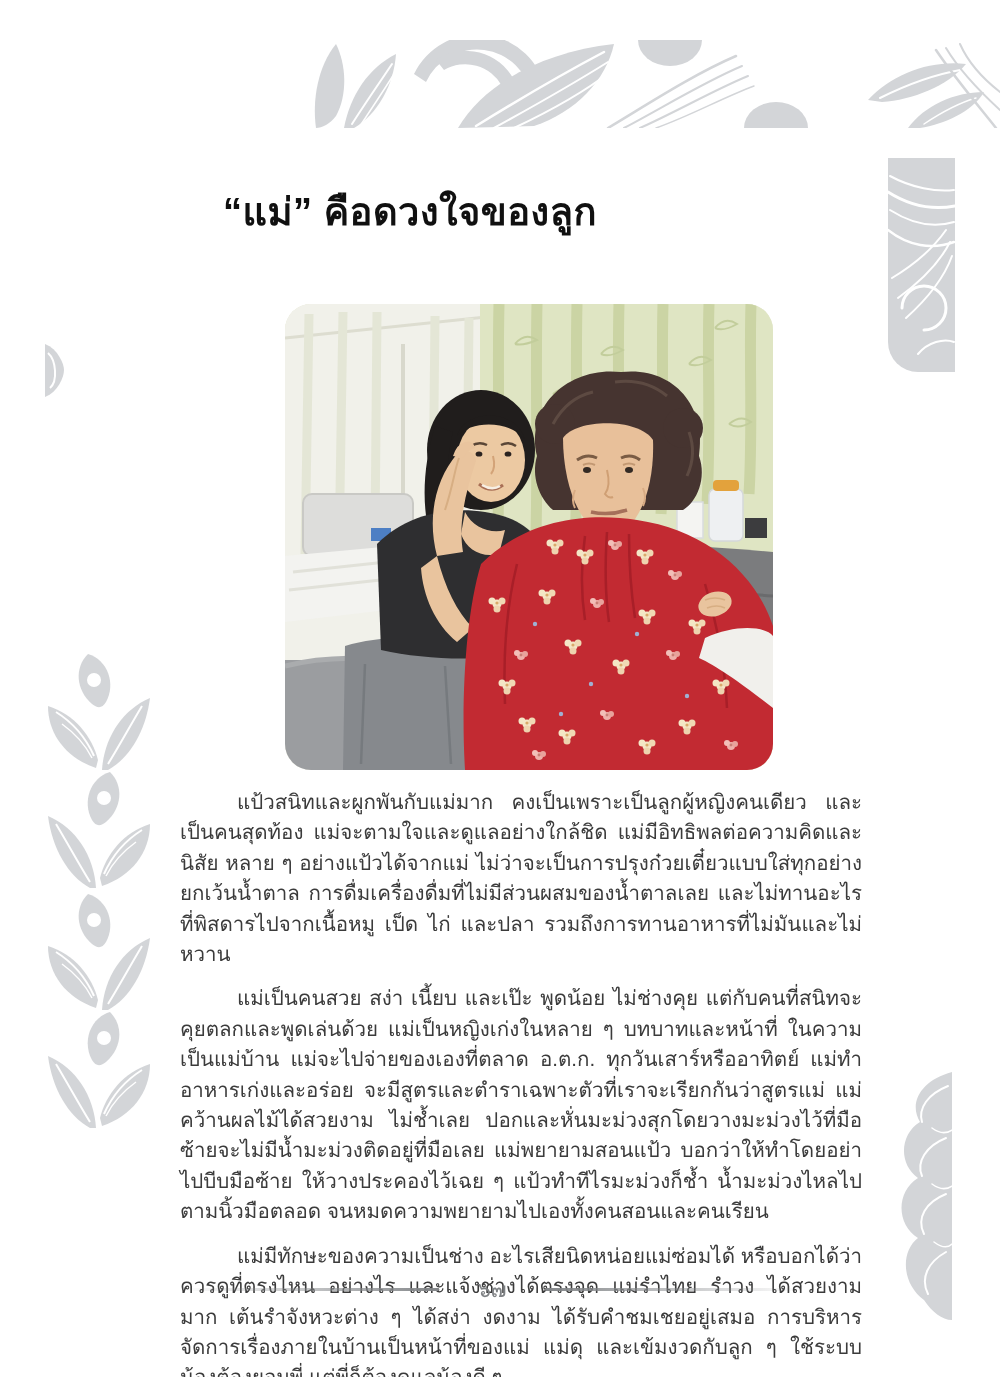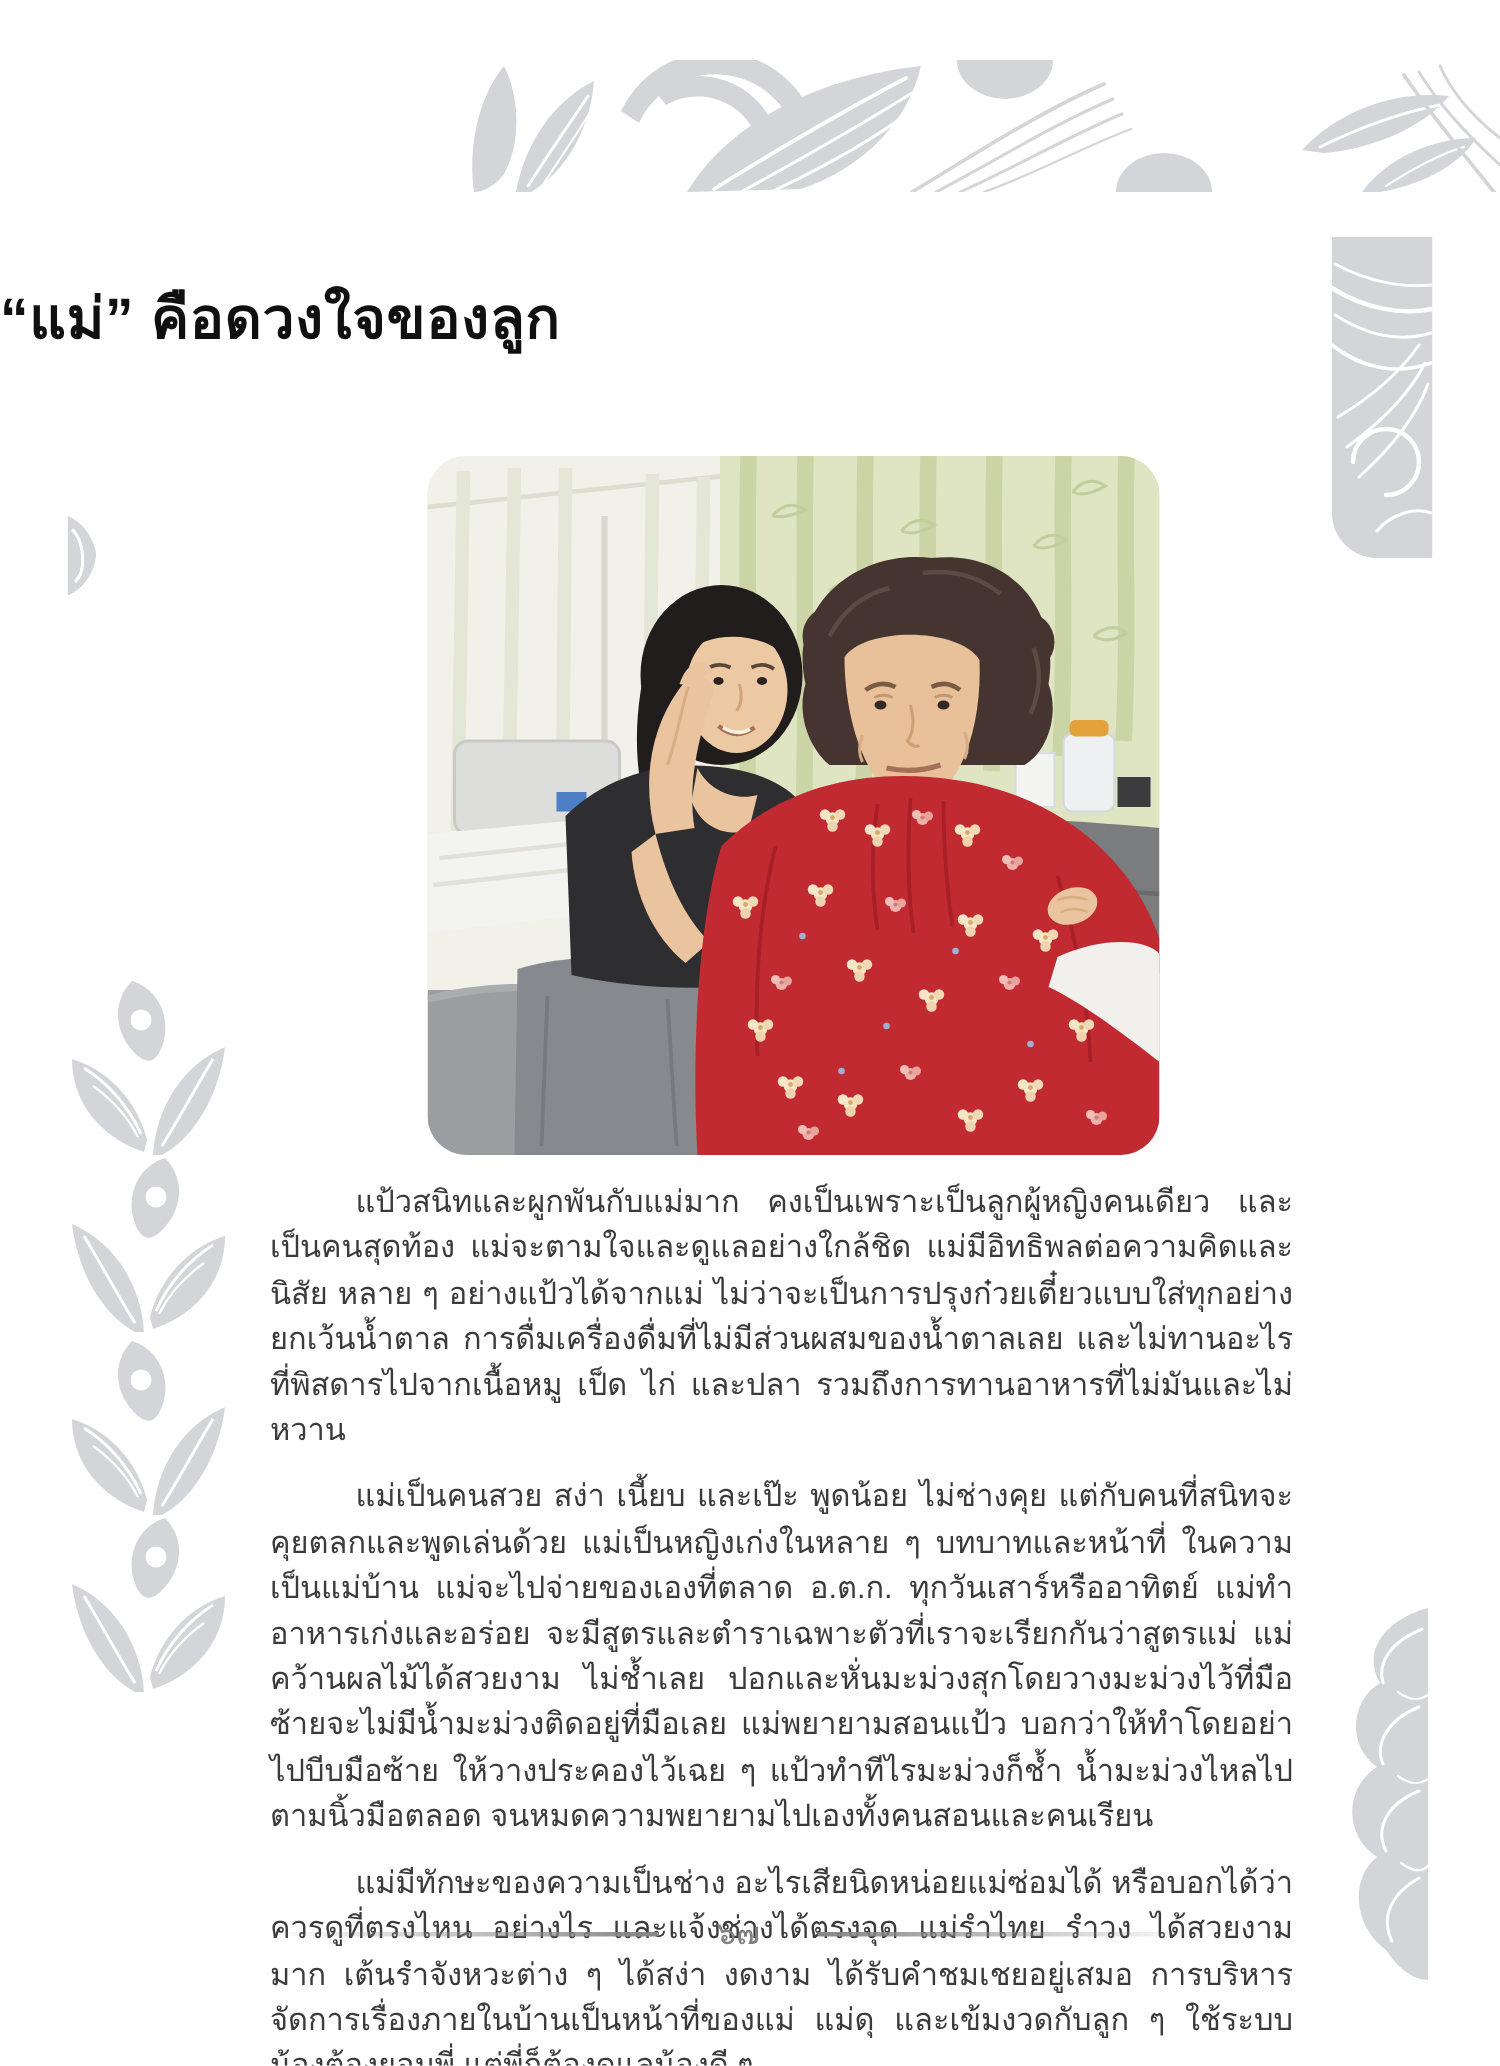--- a/index.html
+++ b/index.html
@@ -8,21 +8,21 @@
     font-family:"Liberation Sans","DejaVu Sans",sans-serif;
   }
   .ornament{position:absolute;pointer-events:none;}
   .orn-top{left:308px;top:40px;width:692px;height:88px;}
   .orn-right-upper{left:888px;top:158px;width:67px;height:214px;}
   .orn-left-disc{left:45px;top:344px;width:19px;height:53px;}
   .orn-left-big{left:38px;top:652px;width:122px;height:478px;}
   .orn-right-lower{left:888px;top:1072px;width:64px;height:252px;}
 
   .page-title{
-    position:absolute;left:0;top:181px;width:820px;
+    position:absolute;left:0;top:181px;width:820px;text-align:center;
     font-size:38px;font-weight:700;color:#101010;letter-spacing:.5px;
   }
 
   .photo-frame{
     position:absolute;left:285px;top:304px;width:488px;height:466px;
     border-radius:26px;overflow:hidden;background:#e9ebdc;
   }
   .photo-frame svg{display:block;width:100%;height:100%;}
 
   .body-text{

